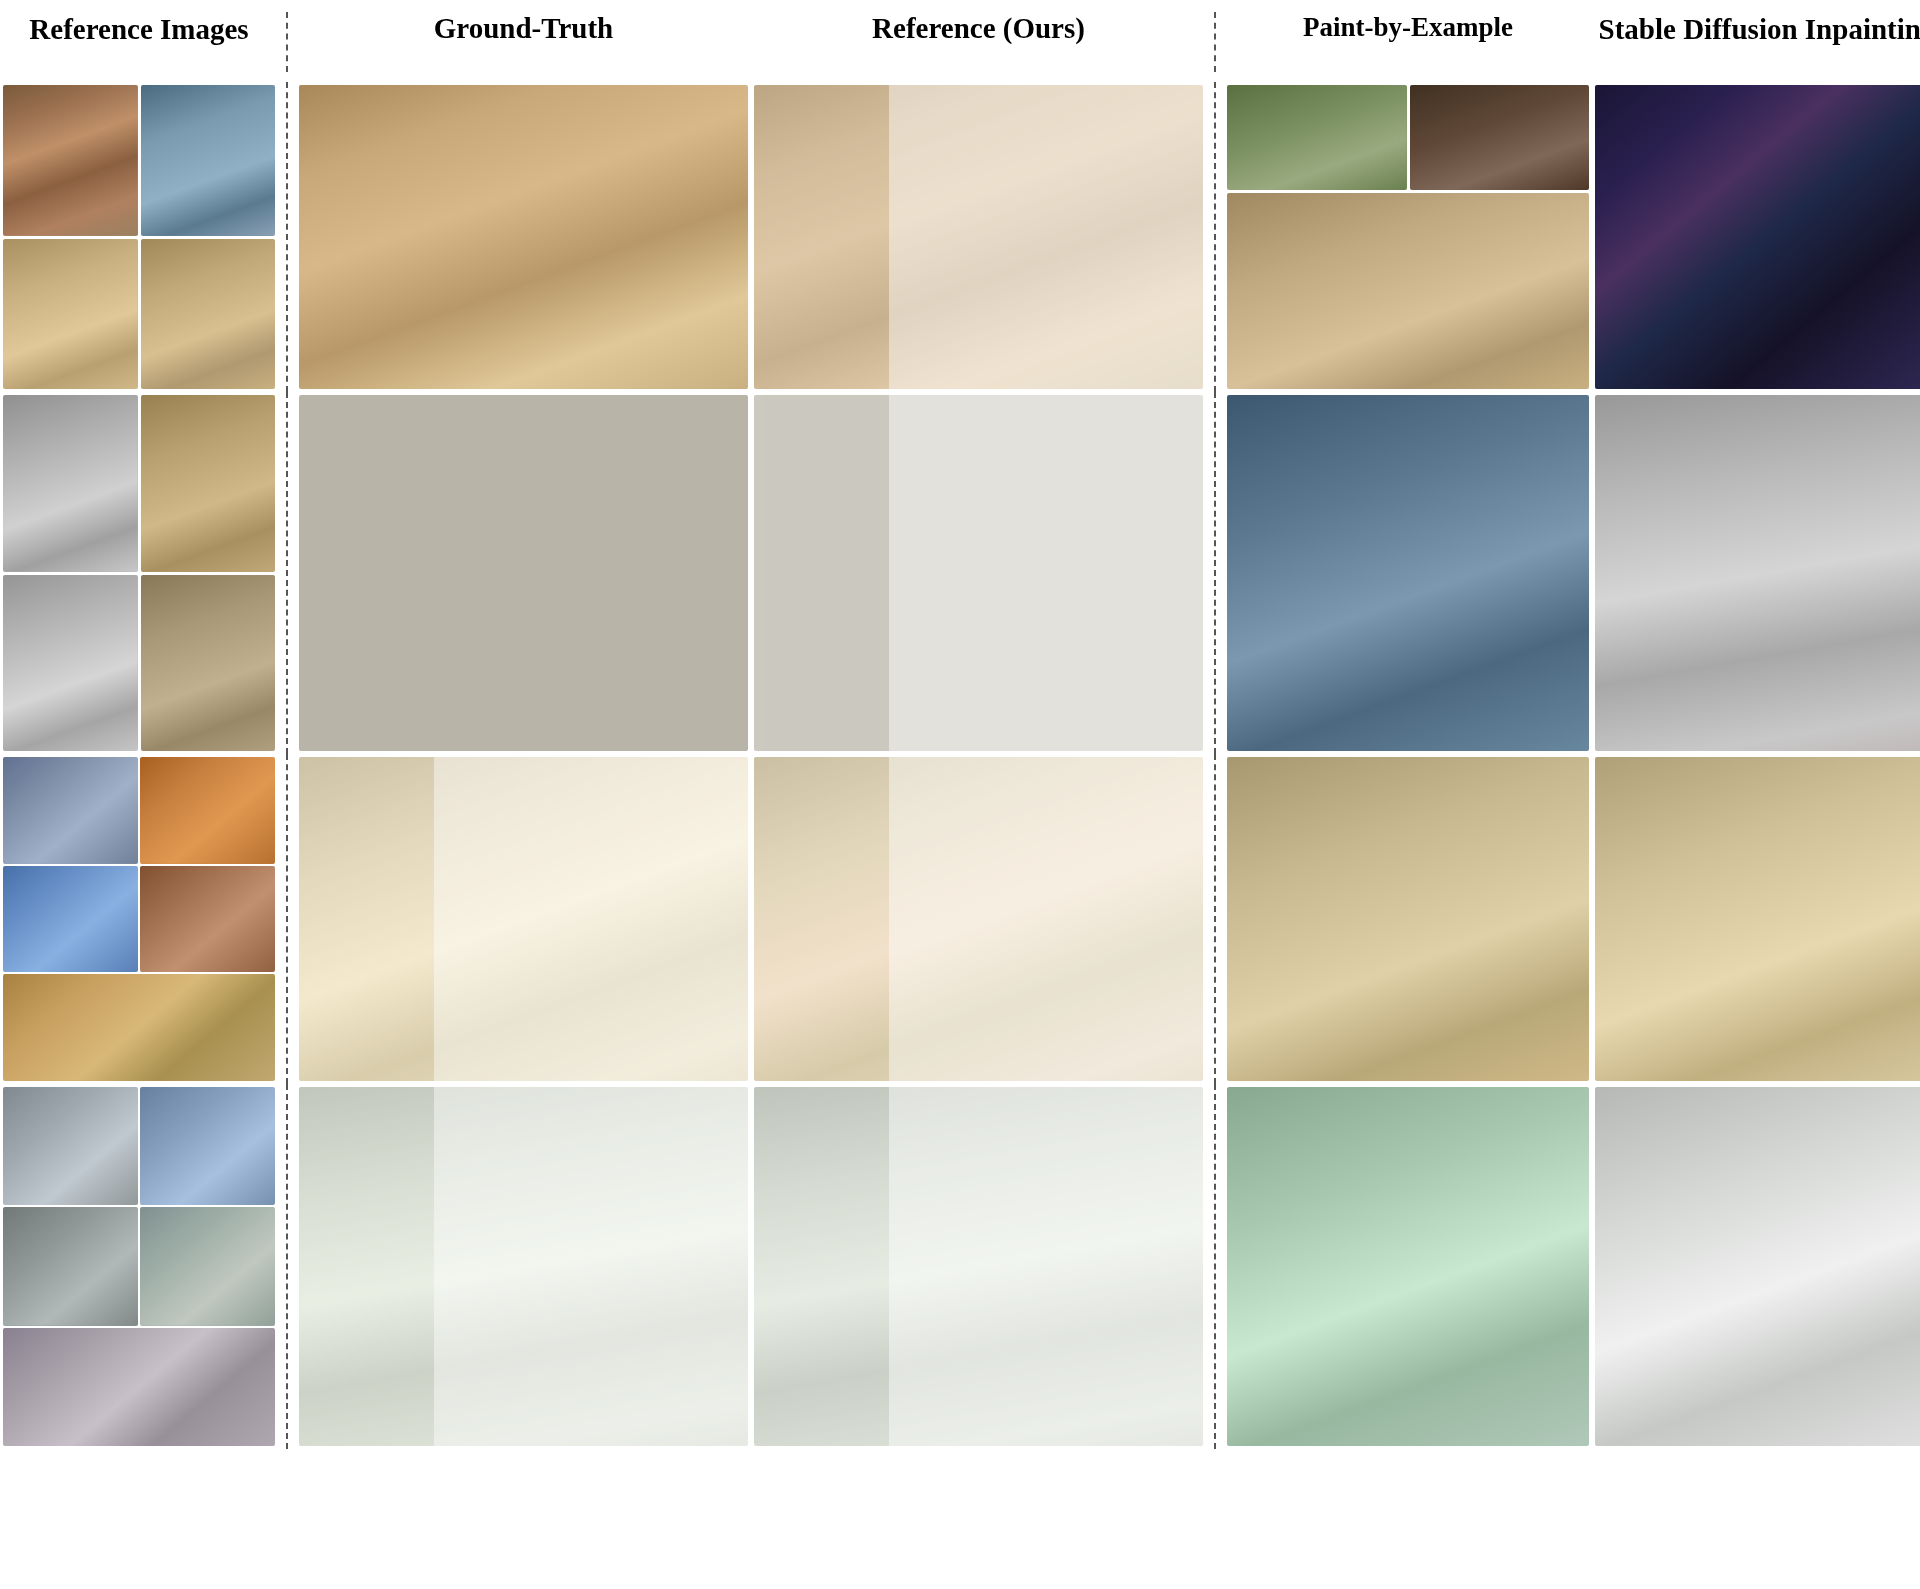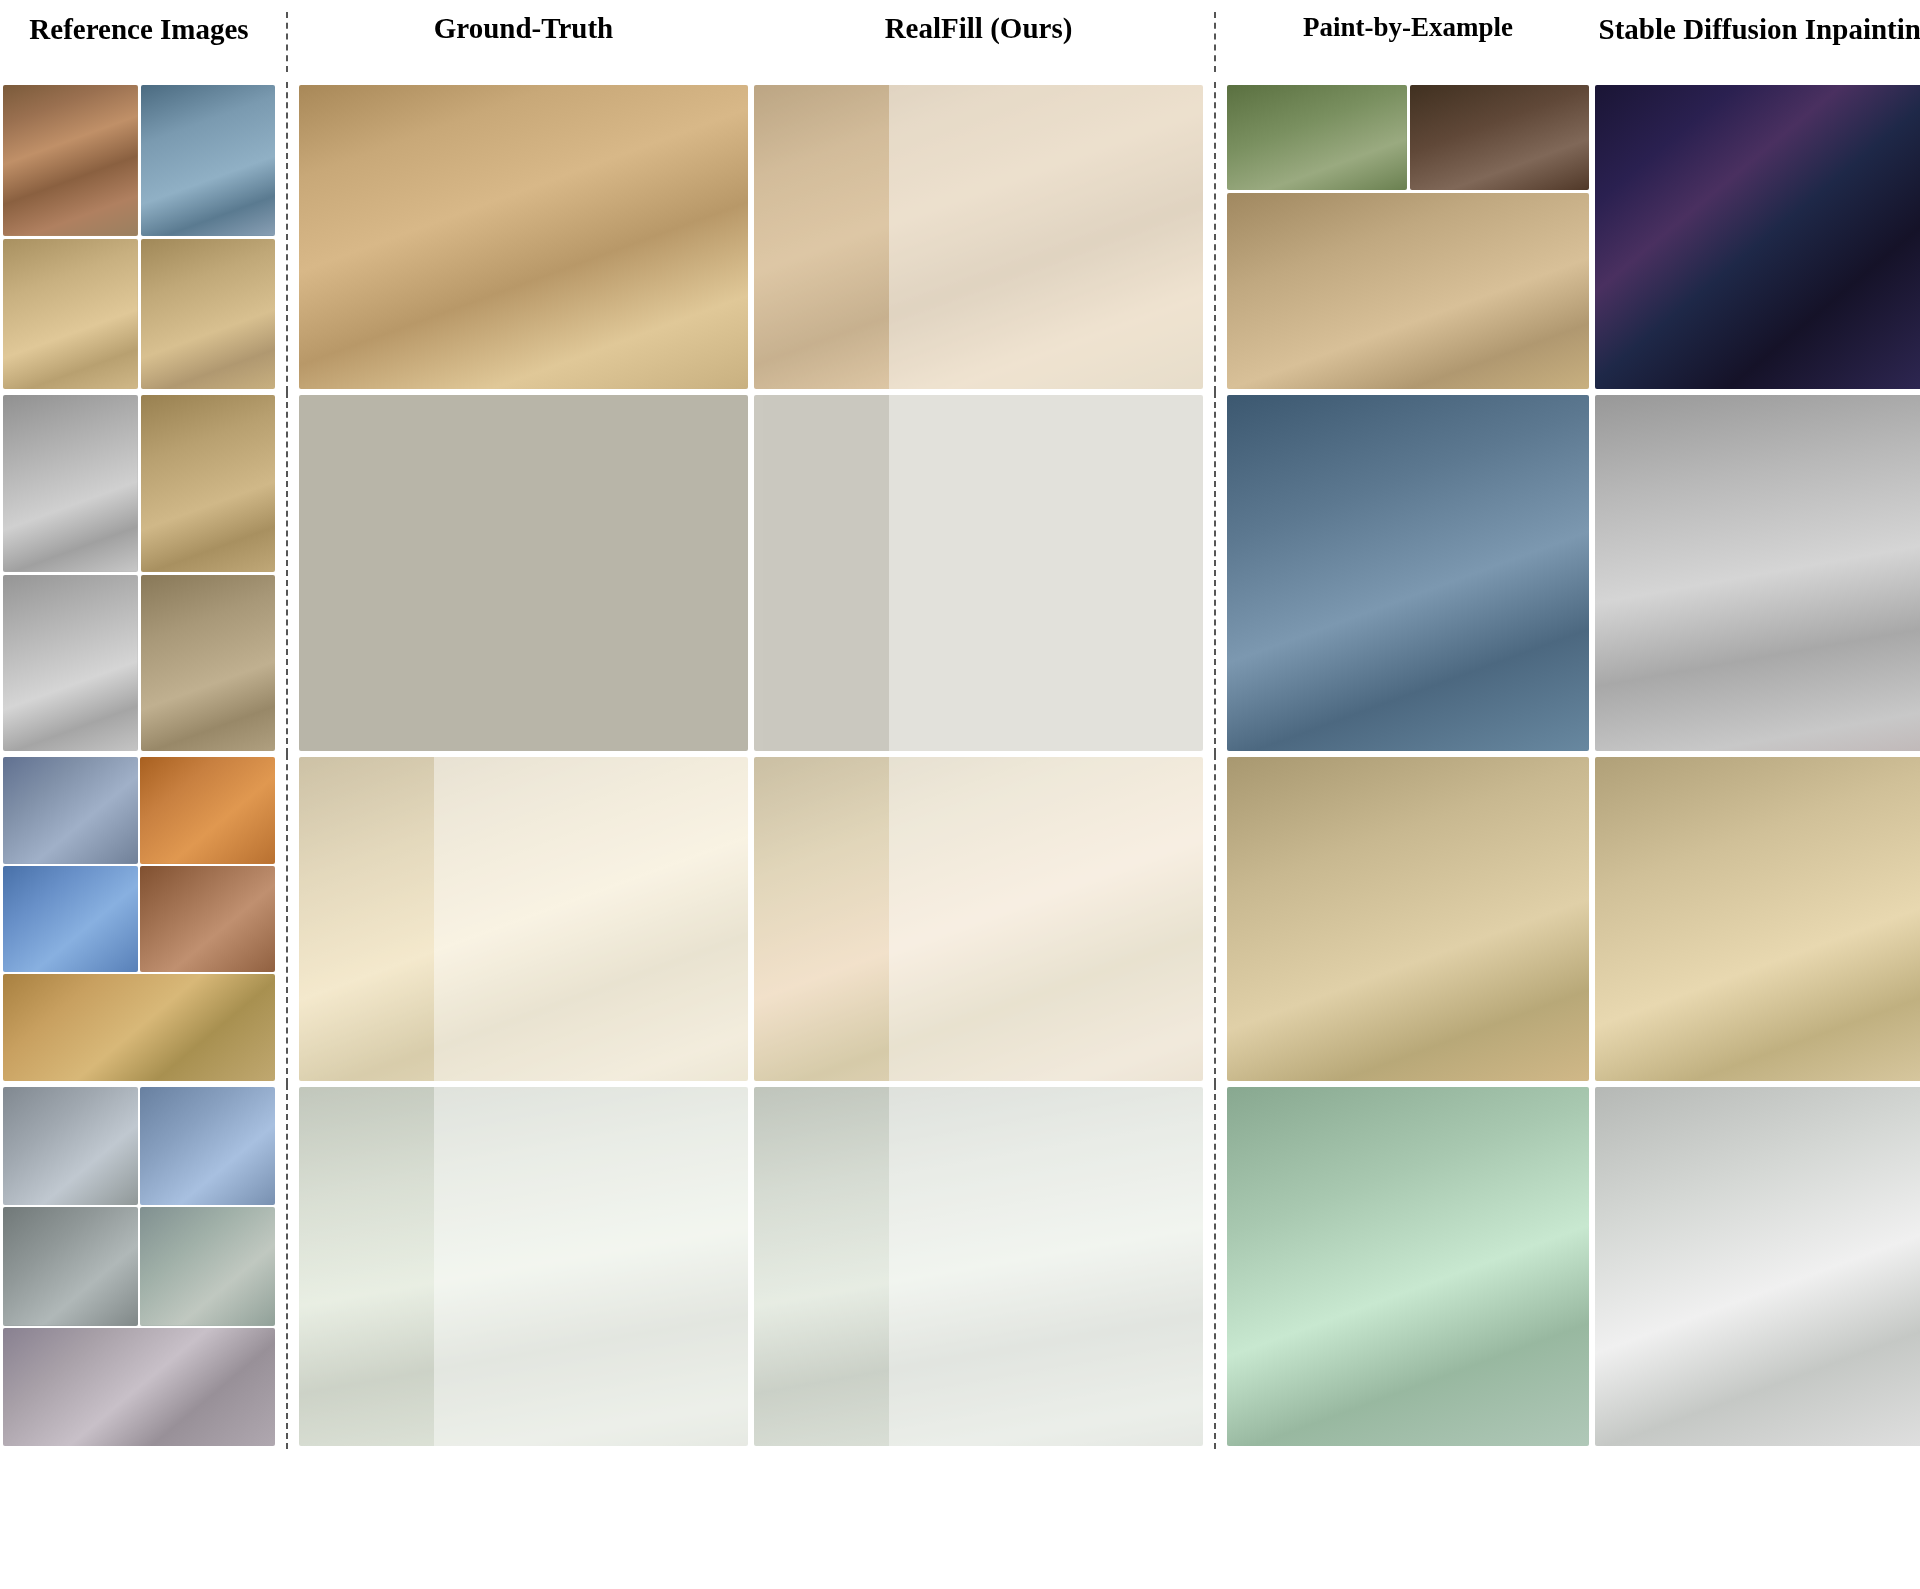--- a/index.html
+++ b/index.html
@@ -83,21 +83,21 @@
 
     <div style="width:6px; flex-shrink:0;"></div>
     <div class="divider-v" style="height:60px;"></div>
     <div style="width:6px; flex-shrink:0;"></div>
 
     <div style="width:455px; display:flex; justify-content:center; align-items:center; flex-shrink:0;">
       <span style="font-size:29px; font-weight:900; color:#000; text-align:center;">Ground-Truth</span>
     </div>
 
     <div style="width:455px; display:flex; justify-content:center; align-items:center; flex-shrink:0;">
-      <span style="font-size:29px; font-weight:900; color:#000; text-align:center;">RealFill (Ours)</span>
+      <span style="font-size:29px; font-weight:900; color:#000; text-align:center;">Reference (Ours)</span>
     </div>
 
     <div style="width:6px; flex-shrink:0;"></div>
     <div class="divider-v" style="height:60px;"></div>
     <div style="width:6px; flex-shrink:0;"></div>
 
     <div style="width:368px; display:flex; justify-content:center; align-items:center; flex-shrink:0;">
       <span style="font-size:27px; font-weight:900; color:#000; text-align:center;">Paint-by-Example</span>
     </div>
 

